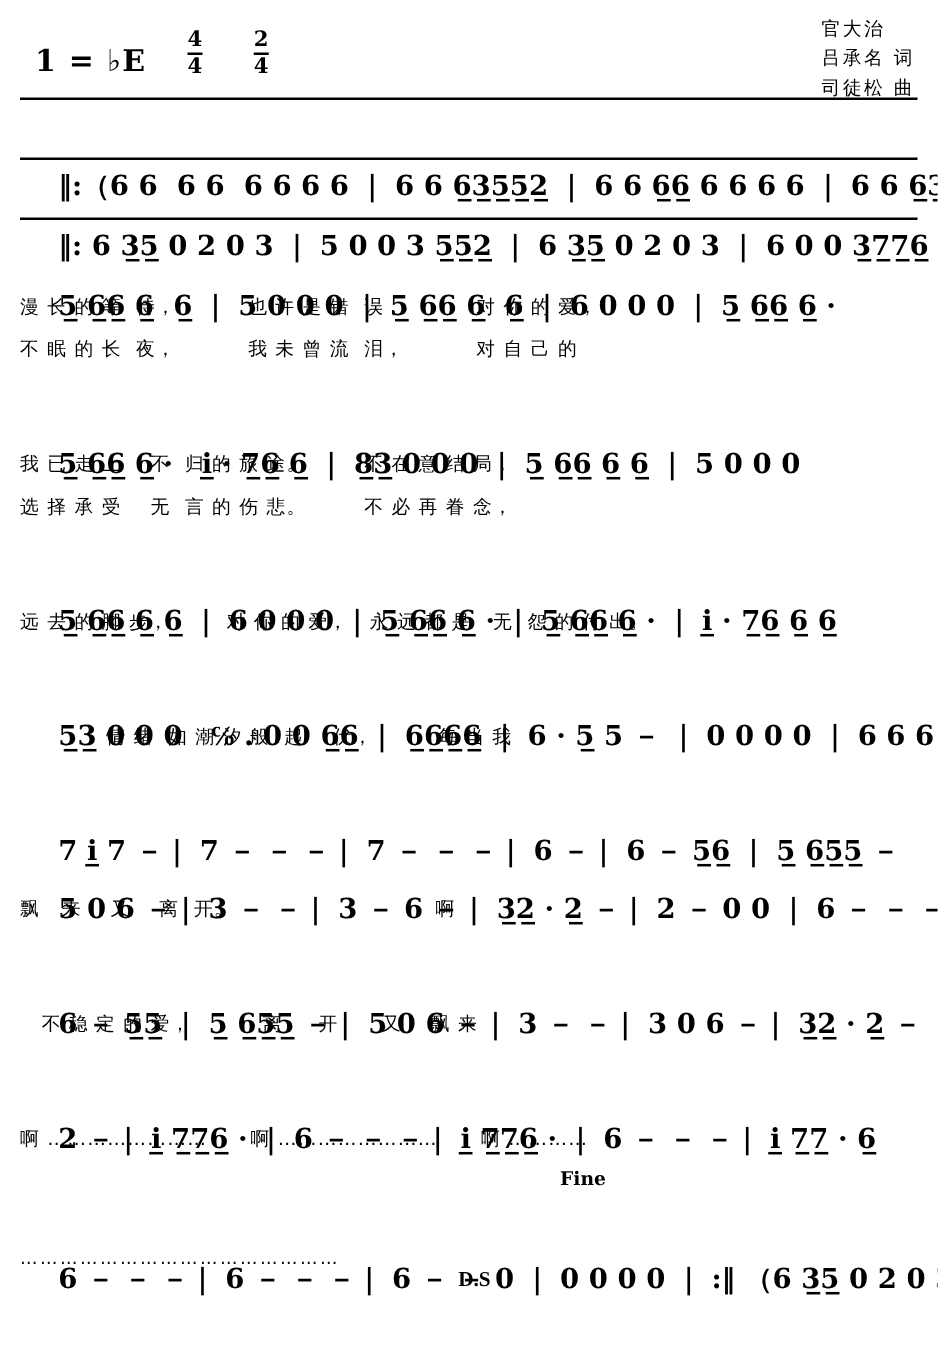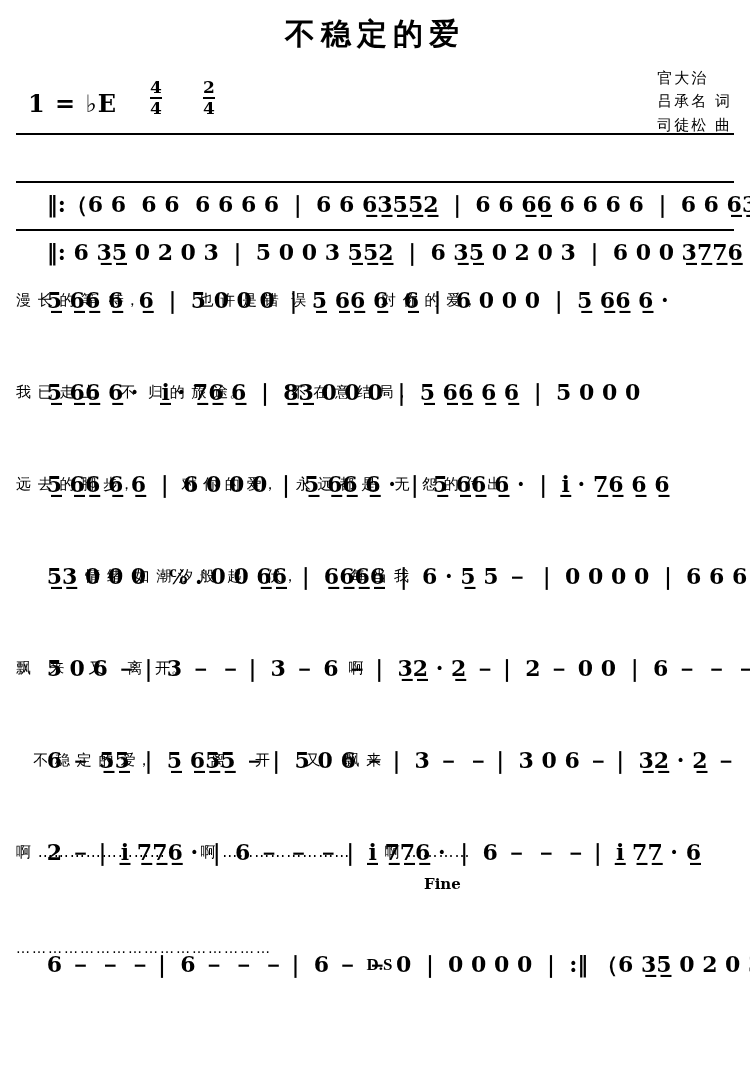--- a/index.html
+++ b/index.html
@@ -124,21 +124,20 @@
     height: 14px;
     line-height: 14px;
   }
   .abs { position: absolute; }
 </style>
 </head>
 <body>
 
 <div class="sheet">
 
-  <div class="title">不稳定的爱</div>
 
   <div class="head-row">
     <div class="key-sig">1 = ♭E</div>
     <div class="meter m1">
       <span class="num">4</span>
         <span class="den">4</span>
     </div>
     <div class="meter m2">
       <span class="num">2</span>
         <span class="den">4</span>
@@ -158,54 +157,59 @@
   <div class="rule"></div>
   <div class="sys">
     <span class="notes">‖: 6 3̲5̲ 0 2 0 3 ｜ 5 0 0 3 5̲5̲2̲ ｜ 6 3̲5̲ 0 2 0 3 ｜ 6 0 0 3̲7̲7̲6̲ ）</span>
   </div>
 
   <div class="rule"></div>
   <div class="sys">
     <span class="notes">5̲ 6̲6̲ 6̲  6̲ ｜ 5 0 0 0 ｜ 5̲ 6̲6̲ 6̲  6̲ ｜ 6 0 0 0 ｜ 5̲ 6̲6̲ 6̲ ·</span>
   </div>
   <div class="lyr">漫 长 的 等  待，          也 许 是 错  误，          对 你 的 爱，</div>
+  <div class="lyr lyr2">不 眠 的 长  夜，          我 未 曾 流  泪，          对 自 己 的</div>
 
   <div class="sys">
     <span class="notes">5̲ 6̲6̲ 6̲ ·   i̲ · 7̲6̲ 6̲ ｜ 8̲3̲ 0 0 0 ｜ 5̲ 6̲6̲ 6̲ 6̲ ｜ 5 0 0 0</span>
   </div>
   <div class="lyr">我 已 走 上    不  归 的 旅 途。        不 在 意 结 局，</div>
+  <div class="lyr lyr2">选 择 承 受    无  言 的 伤 悲。        不 必 再 眷 念，</div>
 
   <div class="sys">
     <span class="notes">5̲ 6̲6̲ 6̲ 6̲ ｜ 6 0 0 0 ｜ 5̲ 6̲6̲ 6̲ · ｜ 5̲ 6̲6̲ 6̲ · ｜ i̲ · 7̲6̲ 6̲ 6̲</span>
   </div>
   <div class="lyr lyr2">远 去 的 脚 步，        对 你 的 爱，   永 远 都 是   无  怨 的 付 出。</div>
 
   <div class="sys">
     <span class="notes">5̲3̲ 0 0 0   ℅ . 0 0 6̲6̲ ｜ 6̲6̲6̲6̲ ｜ 6 · 5̲ 5 － ｜ 0 0 0 0 ｜ 6 6 6 0</span>
   </div>
   <div class="lyr">            情 绪  如 潮 汐 般  起    伏，         每 当 我</div>
 
+  <div class="sys">
+    <span class="notes">7 i̲ 7 －｜ 7 － － －｜ 7 － － －｜ 6 －｜ 6 － 5̲6̲ ｜ 5̲ 6̲5̲5̲ －</span>
+  </div>
 
   <div class="sys">
     <span class="notes">5 0 6 －｜ 3 － －｜ 3 － 6 －｜ 3̲2̲ · 2̲ －｜ 2 － 0 0 ｜ 6 － － －</span>
   </div>
   <div class="lyr">飘   来    又    离  开。                            啊</div>
 
   <div class="sys">
     <span class="notes">6 － 5̲5̲ ｜ 5̲ 6̲5̲5̲ －｜ 5 0 6 －｜ 3 － －｜ 3 0 6 －｜ 3̲2̲ · 2̲ －</span>
   </div>
   <div class="lyr">   不 稳 定 的 爱，          离     开      又    飘 来</div>
 
   <div class="sys">
     <span class="notes">2 －｜ i̲ 7̲7̲6̲ · ｜ 6 － － －｜ i̲ 7̲7̲6̲ · ｜ 6 － － －｜ i̲ 7̲7̲ · 6̲</span>
   </div>
   <div class="lyr">啊 ……………………      啊 ……………………      啊 …………</div>
 
   <div style="position:relative;height:20px;margin:0 16px;">
-    <div class="fine abs" style="left:408px;top:0;">Fine</div>
+    <div class="fine abs" style="left:432px;top:0;">Fine</div>
   </div>
 
   <div class="sys">
     <span class="notes">6 － － －｜ 6 － － －｜ 6 － － 0 ｜ 0 0 0 0 ｜ :‖ （6 3̲5̲ 0 2 0 3</span>
   </div>
   <div class="dots-line">…………………………………………</div>
 
 
   <div class="ds">D.S</div>
 

